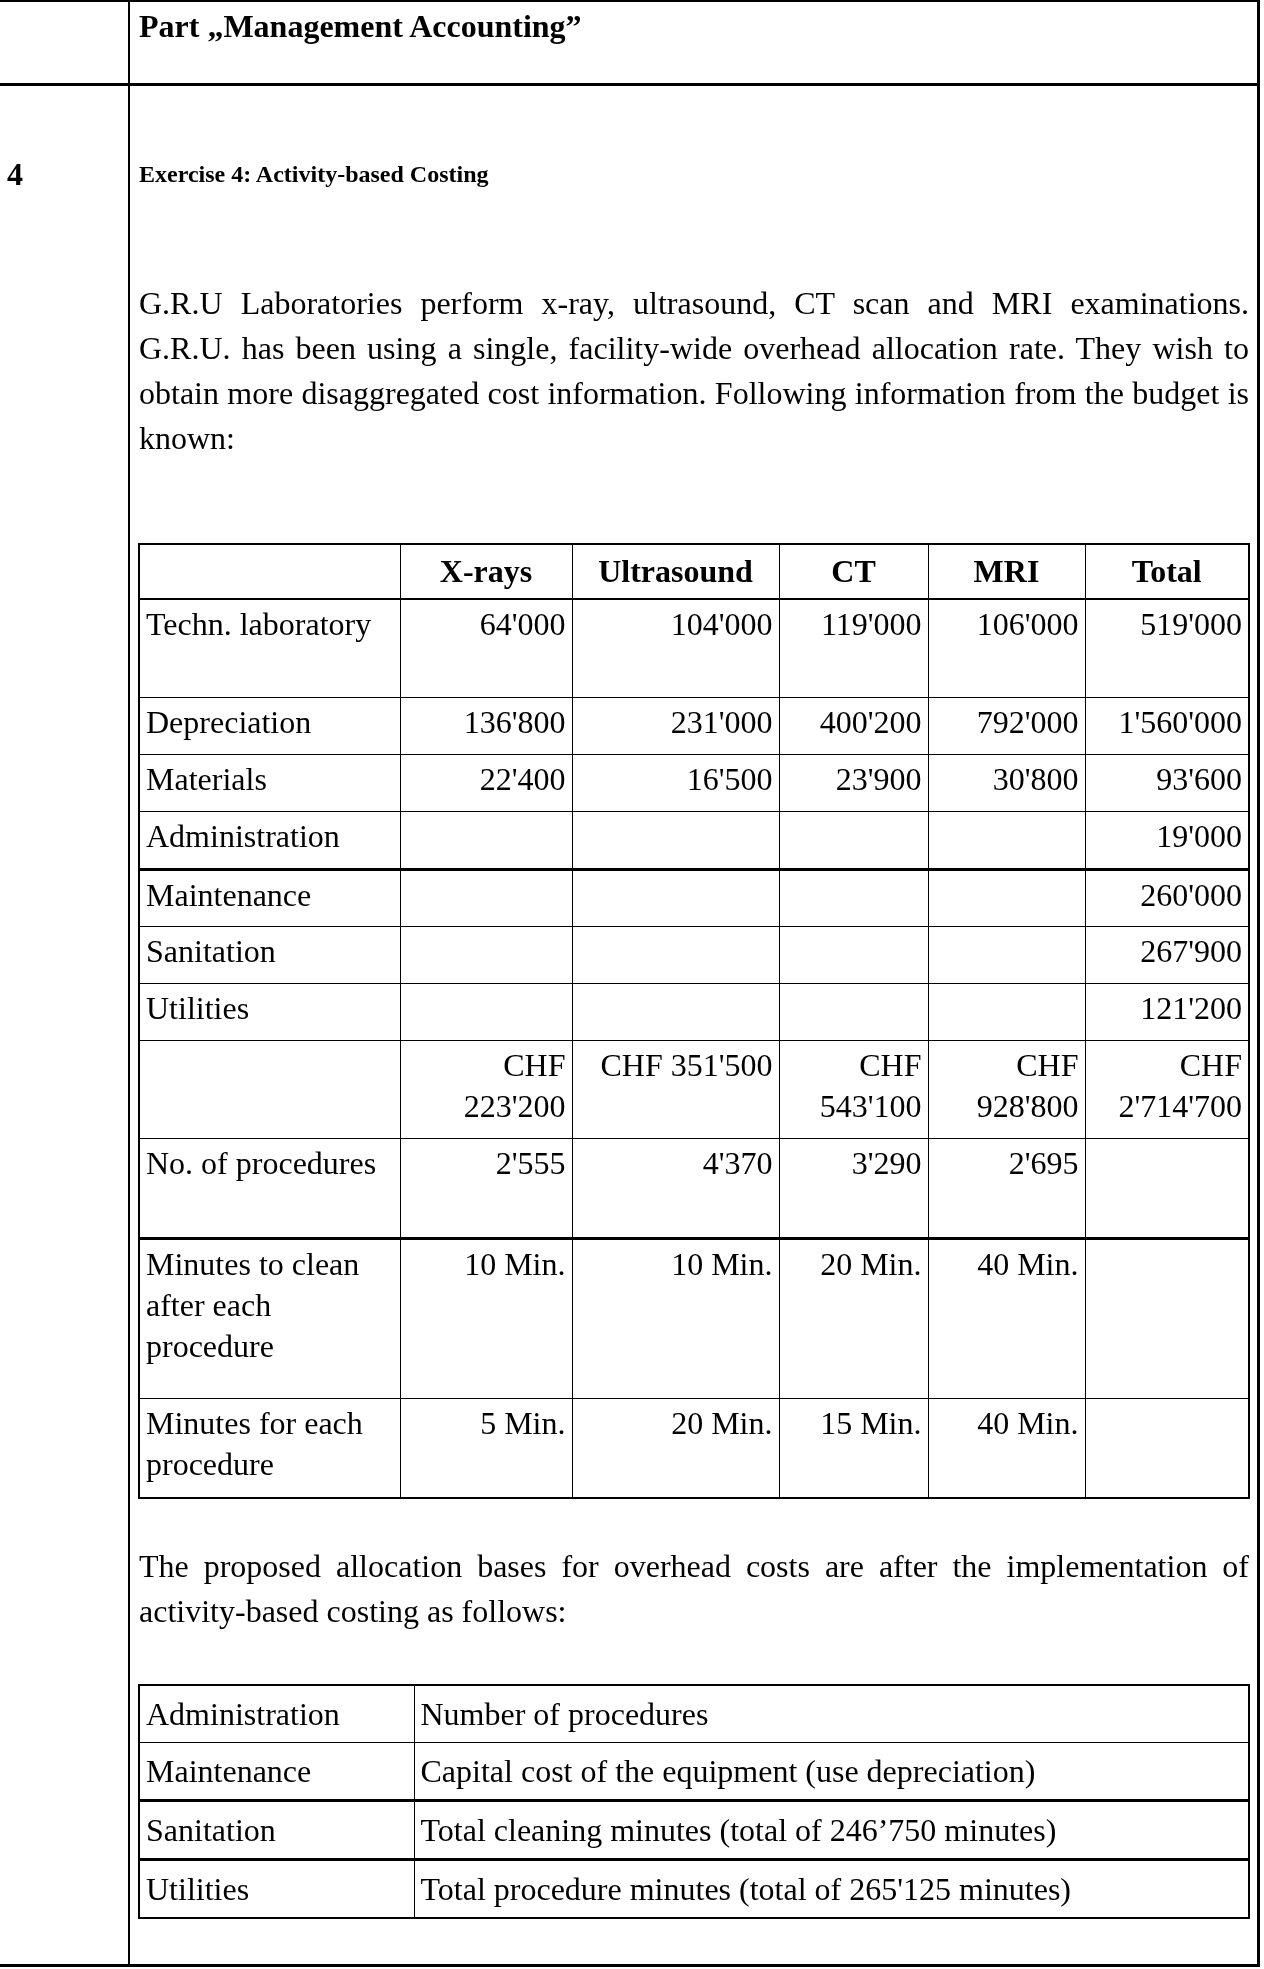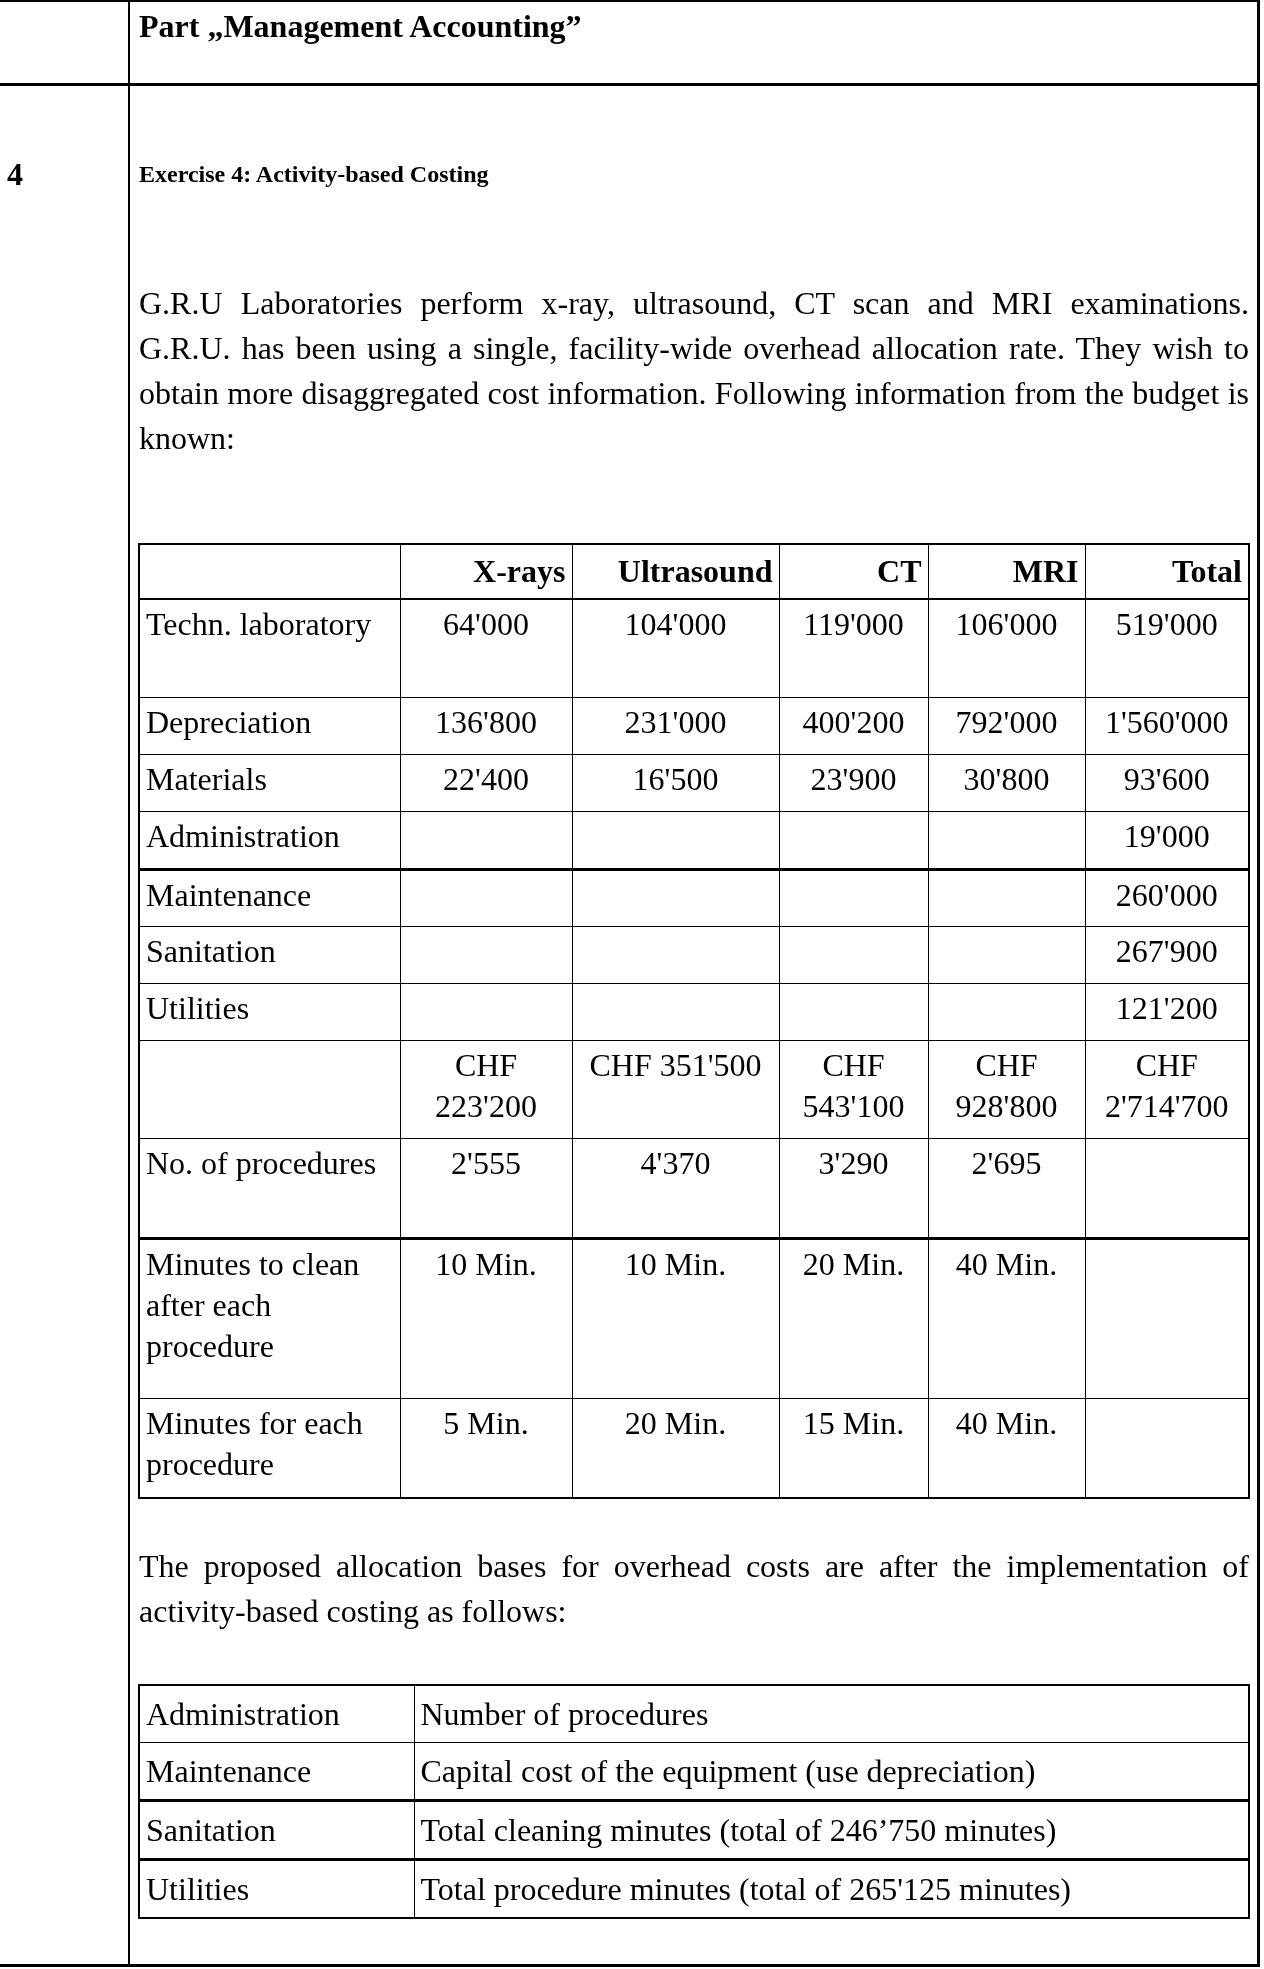--- a/index.html
+++ b/index.html
@@ -11,23 +11,23 @@
   .part-title { left: 139px; top: 6px; font-size: 32px; font-weight: bold; line-height: 40px; white-space: nowrap; }
   .ex-num { left: 7px; top: 154px; font-size: 32px; font-weight: bold; line-height: 40px; }
   .ex-title { left: 139px; top: 154px; font-size: 24px; font-weight: bold; line-height: 40px; white-space: nowrap; }
   .para { left: 139px; width: 1110px; font-size: 32px; line-height: 45px; text-align: justify; text-align-last: left; }
   .para1 { top: 261px; margin-top: 20px; }
   .para2 { top: 1544px; }
 
   table.budget { position: absolute; left: 138px; top: 543px; border-collapse: collapse; table-layout: fixed;
                  font-size: 32px; line-height: 41px; }
   table.budget td, table.budget th { border: 1px solid #000; padding: 4px 6px 0 6px; vertical-align: top; overflow: hidden; }
-  table.budget th { font-weight: bold; text-align: right; height: 53px; vertical-align: middle; padding-top: 0; }
+  table.budget th { font-weight: bold; text-align: center; height: 53px; vertical-align: middle; padding-top: 0; }
   table.budget td.label { text-align: left; }
-  table.budget td.num { text-align: center; }
+  table.budget td.num { text-align: right; }
   table.budget { border: 2px solid #000; }
   table.budget tr.thick-top td { border-top: 3px solid #000; }
   table.budget tr.head-row th { border-bottom: 2px solid #000; }
 
   table.bases { position: absolute; left: 138px; top: 1684px; border-collapse: collapse; table-layout: fixed;
                 font-size: 32px; line-height: 41px; border: 2px solid #000; }
   table.bases td { border: 1px solid #000; padding: 8px 6px 0 6px; height: 48px; vertical-align: top; text-align: left; white-space: nowrap; }
   table.bases tr.thick-top td { border-top: 3px solid #000; }
 </style>
 </head>

